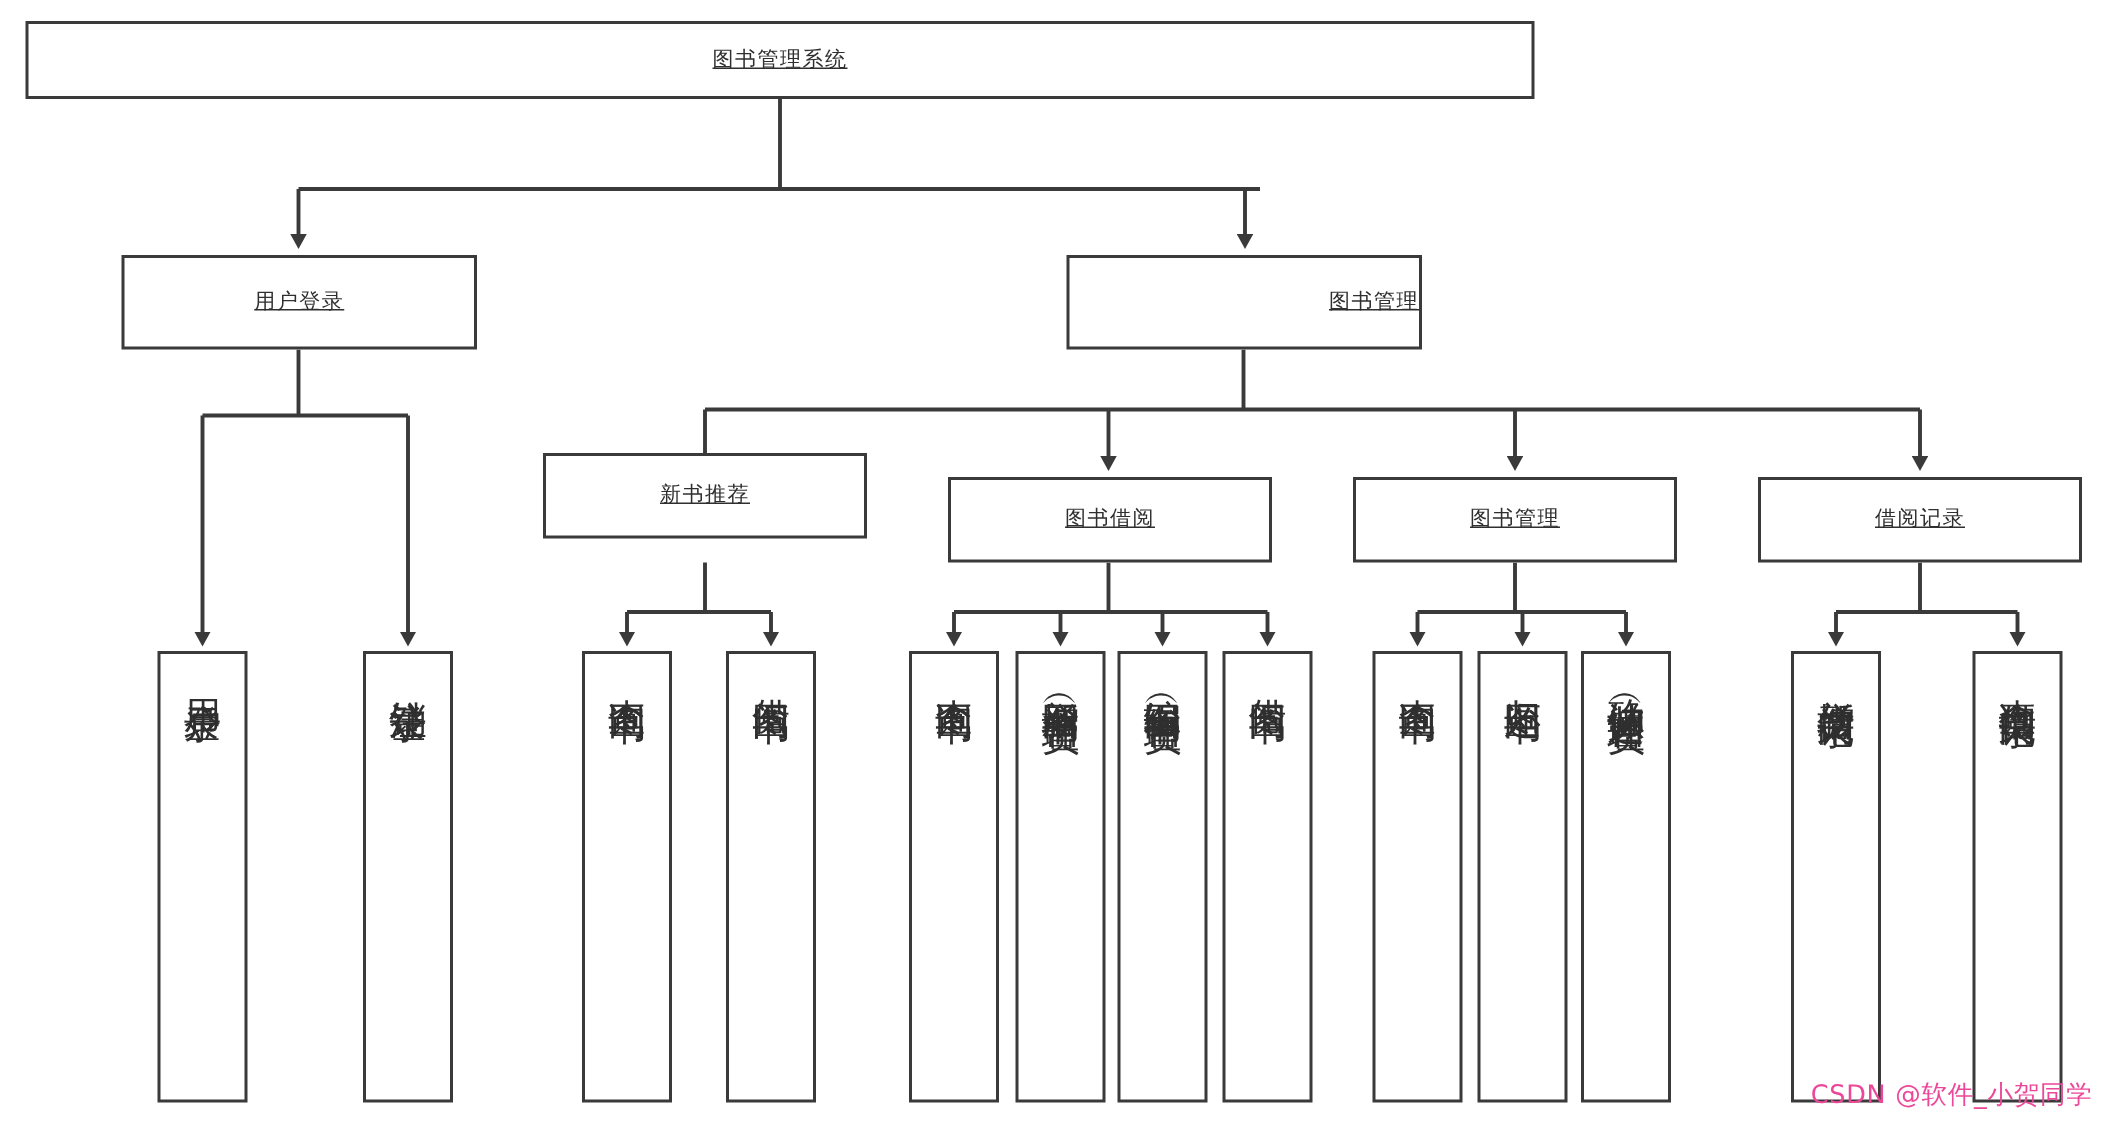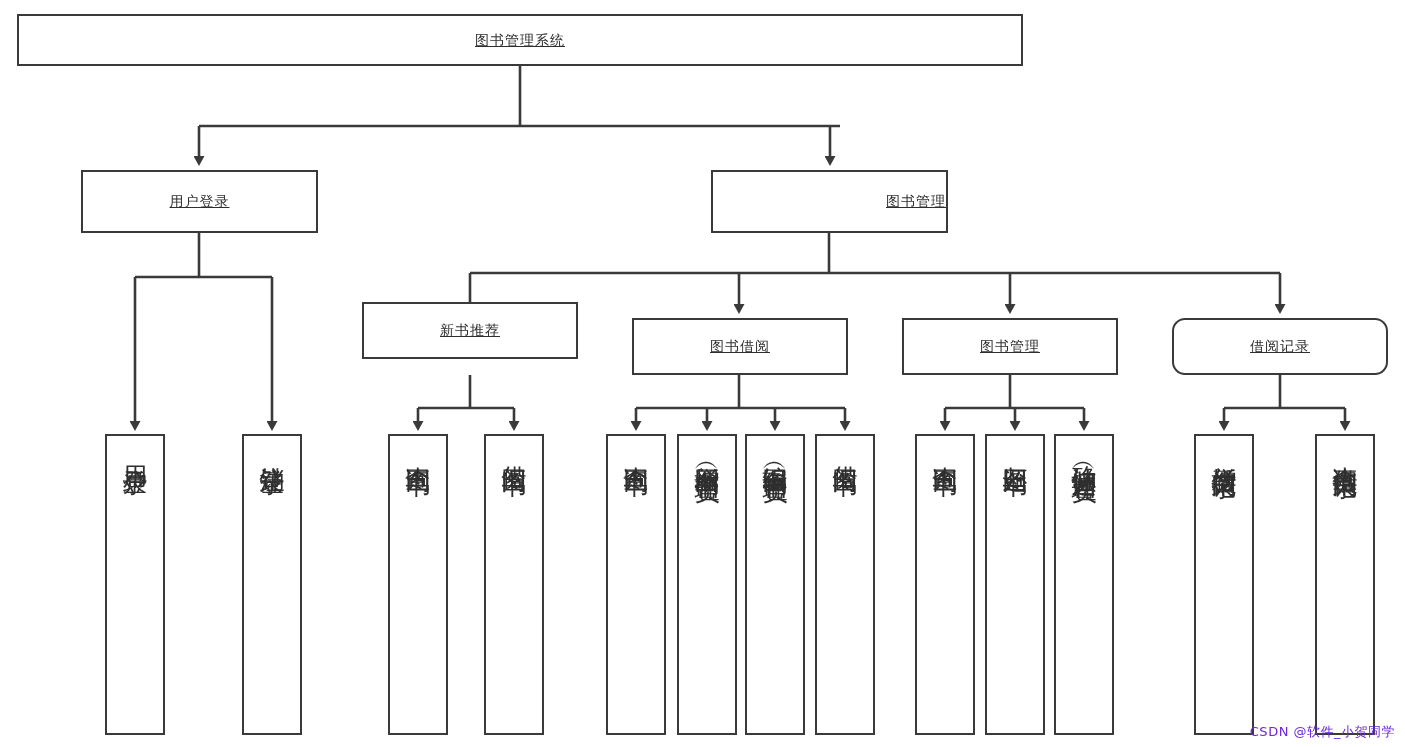--- a/index.html
+++ b/index.html
@@ -42,22 +42,22 @@
     font-size:25px;
     letter-spacing:2px;
     line-height:1;
     white-space:nowrap;
   }
   .v-node.tall-text .node-label{font-size:25px;}
   #watermark{
     position:absolute;
     right:10px;
     bottom:6px;
-    font-size:13px;
-    color:#6d28d9;
+    font-size:17px;
+    color:#ec4899;
     letter-spacing:.5px;
     user-select:none;
     white-space:nowrap;
     margin-left:24px;
   }
 </style>
 </head>
 <body>
 
 <svg id="diagram" viewBox="0 0 1405 747" xmlns="http://www.w3.org/2000/svg">
@@ -123,21 +123,21 @@
 
 <div class="node-box h-node" style="left:362px;top:302px;width:216px;height:57px;">
   <span class="node-label">新书推荐</span>
 </div>
 <div class="node-box h-node" style="left:632px;top:318px;width:216px;height:57px;">
   <span class="node-label">图书借阅</span>
 </div>
 <div class="node-box h-node" style="left:902px;top:318px;width:216px;height:57px;">
   <span class="node-label">图书管理</span>
 </div>
-<div class="node-box h-node" style="left:1172px;top:318px;width:216px;height:57px;border-radius:13px;">
+<div class="node-box h-node" style="left:1172px;top:318px;width:216px;height:57px;">
   <span class="node-label">借阅记录</span>
 </div>
 
 <div class="node-box v-node" style="left:105px;top:434px;width:60px;height:301px;">
   <span class="node-label">用户登录</span>
 </div>
 <div class="node-box v-node" style="left:242px;top:434px;width:60px;height:301px;">
   <span class="node-label">注销登录</span>
 </div>
 

